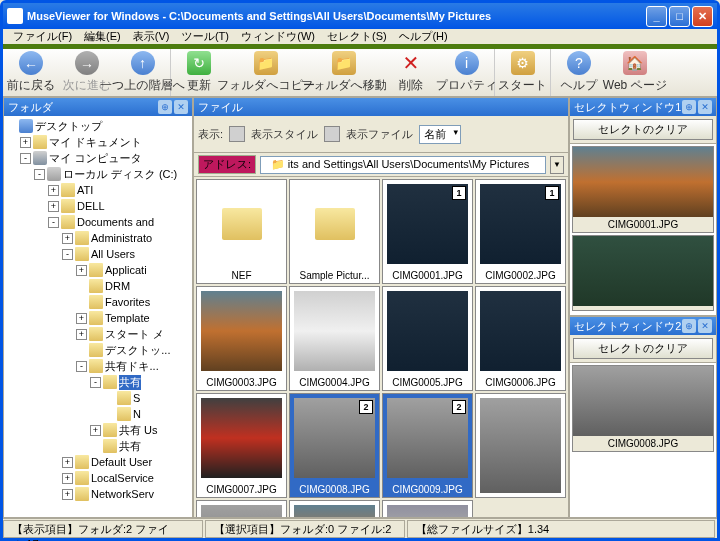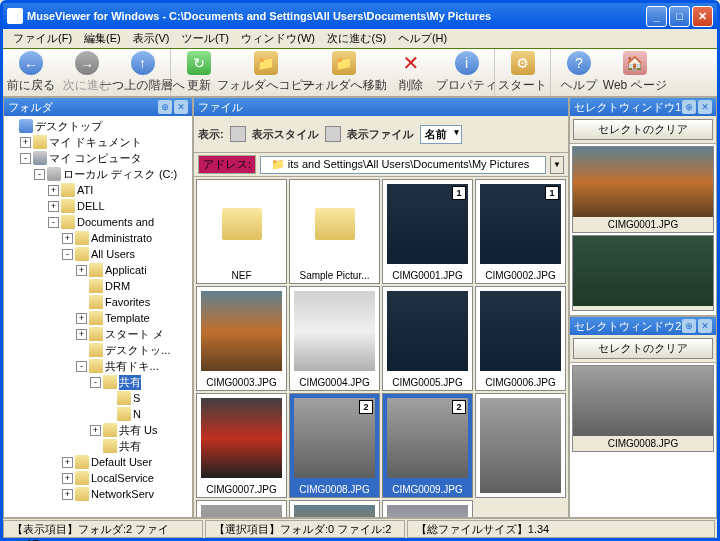--- a/index.html
+++ b/index.html
@@ -5,21 +5,21 @@
 * { margin: 0; padding: 0; box-sizing: border-box; font-family: "MS PGothic", sans-serif; font-size: 11px; }
 body { background: #ece9d8; width: 720px; height: 541px; overflow: hidden; }
 .window { border: 3px solid #0055e5; border-radius: 6px 6px 0 0; height: 541px; display: flex; flex-direction: column; }
 .titlebar { background: linear-gradient(#2a7be5, #0055e5); height: 26px; display: flex; align-items: center; padding: 0 4px; color: white; font-weight: bold; font-size: 12px; }
 .titlebar-icon { width: 16px; height: 16px; background: #fff; border-radius: 2px; margin-right: 4px; }
 .titlebar-text { flex: 1; }
 .win-btns { display: flex; gap: 2px; }
 .win-btn { width: 21px; height: 21px; border-radius: 3px; border: 1px solid #fff; display: flex; align-items: center; justify-content: center; font-weight: bold; color: white; }
 .win-min, .win-max { background: linear-gradient(#6fa0e5, #2a6fd5); }
 .win-close { background: linear-gradient(#e57050, #d04020); }
-.menubar { background: #ece9d8; height: 20px; display: flex; align-items: center; padding: 0 4px; border-bottom: 1px solid #4d7c0f; }
+.menubar { background: #ece9d8; height: 20px; display: flex; align-items: center; padding: 0 4px; border-bottom: 5px solid #4d7c0f; }
 .menu-item { padding: 2px 6px; cursor: default; }
 .toolbar { background: linear-gradient(#fefefe, #e8e5d8); height: 48px; display: flex; border-bottom: 1px solid #aca899; }
 .tb-btn { width: 56px; display: flex; flex-direction: column; align-items: center; justify-content: center; gap: 2px; border-right: 0; cursor: default; }
 .tb-btn.sep { border-right: 1px solid #ccc; }
 .tb-icon { width: 24px; height: 24px; border-radius: 50%; display: flex; align-items: center; justify-content: center; font-size: 14px; color: white; }
 .tb-label { font-size: 12px; color: #333; white-space: nowrap; }
 .i-back { background: linear-gradient(#8db8f0, #4a80d0); }
 .i-fwd { background: linear-gradient(#b0b0b0, #808080); }
 .i-up { background: linear-gradient(#8db8f0, #4a80d0); }
 .i-refresh { background: linear-gradient(#90e090, #40b040); border-radius: 4px; }
@@ -44,21 +44,21 @@
 .tree-node { white-space: nowrap; display: flex; align-items: center; height: 16px; }
 .tree-exp { width: 11px; height: 11px; border: 1px solid #888; margin-right: 2px; display: inline-flex; align-items: center; justify-content: center; font-size: 9px; line-height: 1; cursor: default; background: white; }
 .tree-sp { display: inline-block; }
 .tree-icon { width: 14px; height: 14px; display: inline-block; margin-right: 2px; }
 .ico-desktop { background: linear-gradient(#8db8f0, #4a80d0); border-radius: 2px; }
 .ico-folder { background: linear-gradient(#f8e8a0, #e0c060); border-radius: 1px; }
 .ico-drive { background: linear-gradient(#d0d0d0, #a0a0a0); border-radius: 2px; }
 .ico-comp { background: linear-gradient(#d0d0d0, #8090a0); border-radius: 2px; }
 .tree-label { cursor: default; }
 .tree-label.sel { background: #316ac5; color: white; }
-.file-toolbar { background: #ece9d8; padding: 18px 4px; display: flex; align-items: center; gap: 6px; border-bottom: 1px solid #aca899; height: 24px; font-weight: bold; }
+.file-toolbar { background: #ece9d8; padding: 18px 4px; display: flex; align-items: center; gap: 6px; border-bottom: 1px solid #aca899; height: 24px; }
 .ft-label { color: #333; }
 .ft-icon { width: 16px; height: 16px; background: #d0d0d0; border: 1px solid #888; }
 .ft-combo { border: 1px solid #7f9db9; background: white; padding: 1px 14px 1px 4px; position: relative; font-size: 11px; }
 .ft-combo::after { content: "▾"; position: absolute; right: 2px; top: 1px; font-size: 9px; }
 .addr-bar { background: #ece9d8; padding: 3px 4px; display: flex; align-items: center; gap: 4px; border-bottom: 1px solid #aca899; height: 24px; }
 .addr-label { background: #be185d; padding: 1px 4px; border: 1px solid #a0b090; }
 .addr-input { flex: 1; border: 1px solid #7f9db9; background: white; padding: 1px 10px; height: 18px; position: relative; white-space: nowrap; overflow: hidden; }
 .addr-dd { width: 14px; height: 18px; border: 1px solid #888; background: #ece9d8; display: flex; align-items: center; justify-content: center; font-size: 8px; }
 .thumbs { flex: 1; overflow: auto; background: #ece9d8; padding: 2px; display: grid; grid-template-columns: repeat(4, 1fr); gap: 2px; align-content: start; }
 .thumb { background: white; border: 1px solid #888; display: flex; flex-direction: column; height: 105px; position: relative; }
@@ -98,21 +98,21 @@
       <div class="win-btn win-close">✕</div>
     </div>
   </div>
 
   <div class="menubar">
     <div class="menu-item"><span>ファイル(F)</span></div>
     <div class="menu-item"><span>編集(E)</span></div>
     <div class="menu-item"><span>表示(V)</span></div>
     <div class="menu-item"><span>ツール(T)</span></div>
     <div class="menu-item"><span>ウィンドウ(W)</span></div>
-    <div class="menu-item"><span>次に進む(S)</span></div>
+    <div class="menu-item"><span>セレクト(S)</span></div>
     <div class="menu-item"><span>ヘルプ(H)</span></div>
   </div>
 
   <div class="toolbar">
     <div class="tb-btn">
         <div class="tb-icon i-back">←</div>
         <div class="tb-label">前に戻る</div>
       </div>
     <div class="tb-btn disabled">
         <div class="tb-icon i-fwd">→</div>

